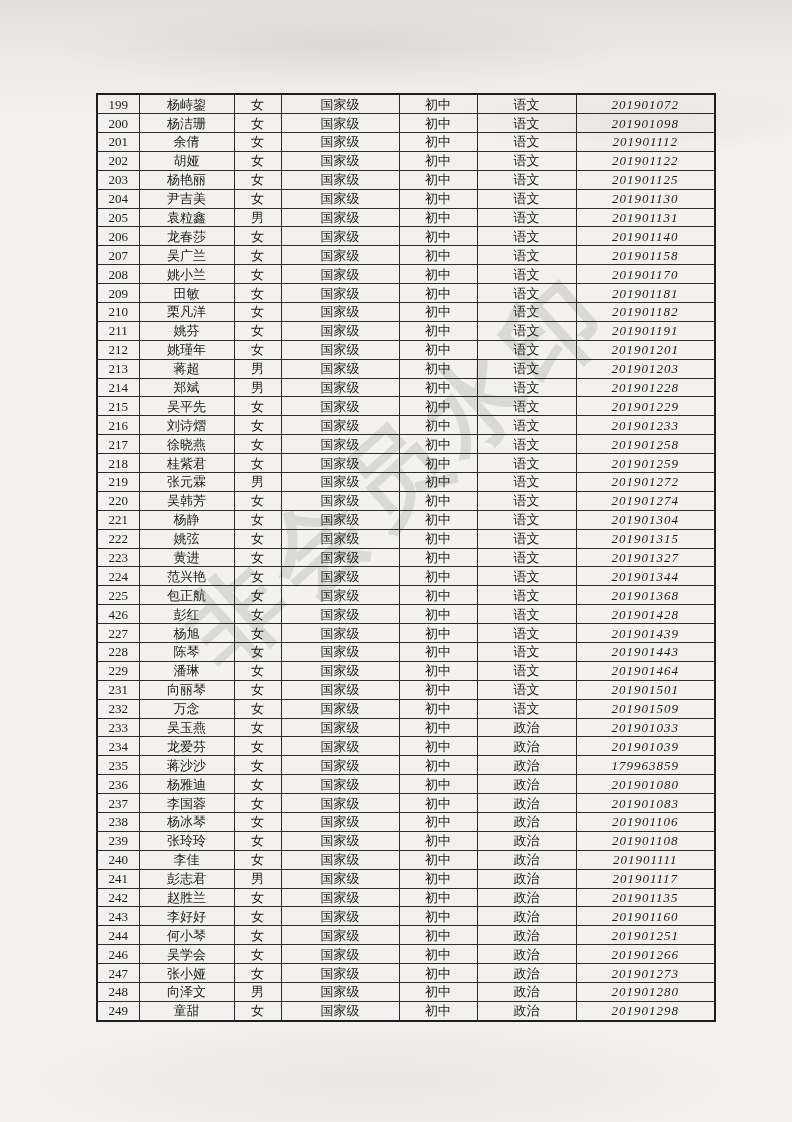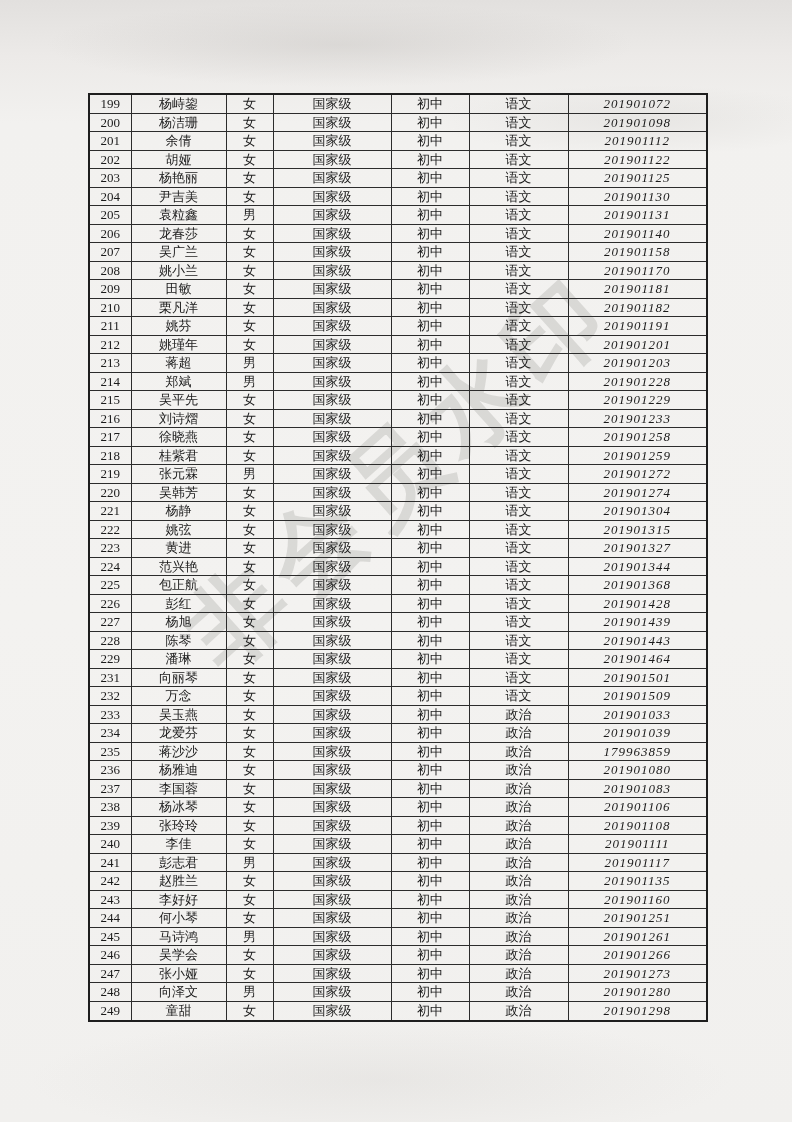--- a/index.html
+++ b/index.html
@@ -31,21 +31,21 @@
     font-size: 96px;
     font-weight: 700;
     letter-spacing: 10px;
     white-space: nowrap;
     color: rgba(128, 126, 123, 0.22);
     pointer-events: none;
     user-select: none;
   }
   table.roster {
     position: absolute;
-    left: 88px;
+    left: 96px;
     top: 93px;
     width: 618px;
     height: 929px;
     border-collapse: collapse;
     table-layout: fixed;
     border: 2px solid #1e1e1e;
   }
   table.roster td {
     border: 1px solid #2c2c2c;
     text-align: center;
@@ -320,21 +320,21 @@
         <tr>
           <td>225</td>
           <td>包正航</td>
           <td>女</td>
           <td>国家级</td>
           <td>初中</td>
           <td>语文</td>
           <td class="id-cell">201901368</td>
         </tr>
         <tr>
-          <td>226</td>
+          <td>426</td>
           <td>彭红</td>
           <td>女</td>
           <td>国家级</td>
           <td>初中</td>
           <td>语文</td>
           <td class="id-cell">201901428</td>
         </tr>
         <tr>
           <td>227</td>
           <td>杨旭</td>
@@ -480,29 +480,20 @@
           <td class="id-cell">201901160</td>
         </tr>
         <tr>
           <td>244</td>
           <td>何小琴</td>
           <td>女</td>
           <td>国家级</td>
           <td>初中</td>
           <td>政治</td>
           <td class="id-cell">201901251</td>
-        </tr>
-        <tr>
-          <td>245</td>
-          <td>马诗鸿</td>
-          <td>男</td>
-          <td>国家级</td>
-          <td>初中</td>
-          <td>政治</td>
-          <td class="id-cell">201901261</td>
         </tr>
         <tr>
           <td>246</td>
           <td>吴学会</td>
           <td>女</td>
           <td>国家级</td>
           <td>初中</td>
           <td>政治</td>
           <td class="id-cell">201901266</td>
         </tr>

